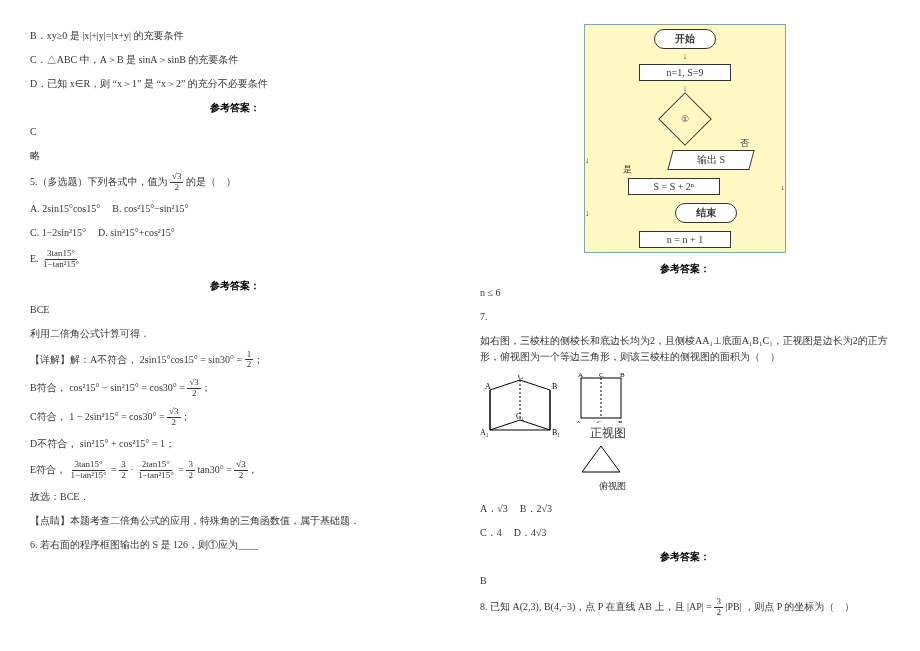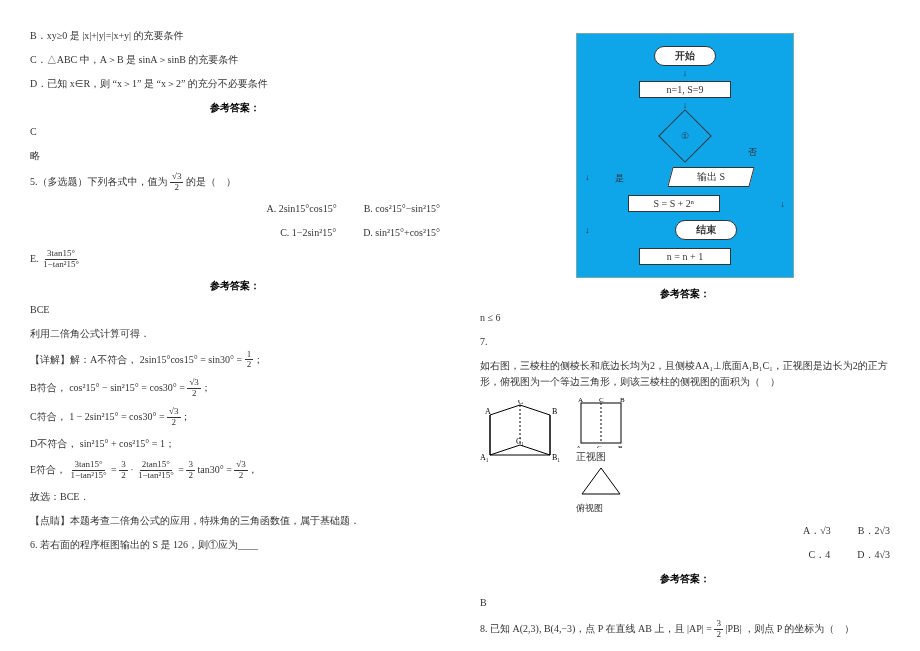--- a/index.html
+++ b/index.html
@@ -3,23 +3,23 @@
 <meta charset="utf-8">
 <style>
 body { margin: 0; font-family: "SimSun", "Songti SC", serif; font-size: 10px; color: #333; background: #fff; width: 920px; }
 .page { display: flex; gap: 40px; padding: 20px 30px; }
 .col { flex: 1; min-width: 0; }
 .line { margin: 8px 0; line-height: 1.6; }
 .bold { font-weight: bold; color: #000; text-align: center; }
 .frac { display: inline-flex; flex-direction: column; align-items: center; vertical-align: middle; font-size: 9px; line-height: 1.1; }
 .frac .num { border-bottom: 1px solid #333; padding: 0 2px; }
 .frac .den { padding: 0 2px; }
-.opts { display: flex; gap: 27px; flex-wrap: wrap; justify-content: flex-end; }
+.opts { display: flex; gap: 12px; flex-wrap: wrap; }
 .abssvg { margin: 2px 0; }
-.flowchart { border: 1px solid #7aa; background: #0ea5e9; padding: 8px; width: 200px; margin: 13px auto 8px; }
+.flowchart { border: 1px solid #7aa; background: #fef9c3; width: 200px; margin: 4px auto 8px; }
 .fc-box { display: block; margin: 4px auto; text-align: center; font-size: 10px; background: #fff; }
 .fc-rounded { border: 1px solid #333; border-radius: 10px; width: 60px; padding: 2px 0; font-weight: bold; }
 .fc-rect { border: 1px solid #333; width: 90px; padding: 2px 0; }
 .fc-para { border: 1px solid #333; width: 80px; padding: 2px 0; transform: skewX(-15deg); }
 .fc-para span { display: inline-block; transform: skewX(15deg); }
 .fc-diamond { width: 36px; height: 36px; border: 1px solid #333; transform: rotate(45deg); margin: 8px auto; display: flex; align-items: center; justify-content: center; }
 .fc-diamond span { transform: rotate(-45deg); font-size: 9px; }
 .fc-arrow { text-align: center; font-size: 9px; color: #333; line-height: 0.8; }
 .fc-row { display: flex; align-items: center; justify-content: center; gap: 4px; font-size: 9px; }
 .fc-label-r { position: absolute; right: 36px; top: 112px; font-size: 9px; }
@@ -180,25 +180,25 @@
 <svg width="50" height="50">
             <rect x="5" y="5" width="40" height="40" fill="none" stroke="#000"></rect>
             <line x1="25" y1="5" x2="25" y2="45" stroke="#000" stroke-dasharray="2,2"></line>
 <text x="2" y="4" font-size="7">A</text>
             <text x="23" y="4" font-size="7">C</text>
             <text x="44" y="4" font-size="7">B</text>
 <text x="0" y="52" font-size="7">A₁</text>
             <text x="21" y="52" font-size="7">C₁</text>
             <text x="42" y="52" font-size="7">B₁</text>
 </svg>
-<div style="text-align:left;font-size:10px">正视图</div>
+<div style="text-align:right;font-size:12px">正视图</div>
 <svg width="50" height="36">
             <polygon points="25,4 6,30 44,30" fill="none" stroke="#000"></polygon>
           </svg>
-<div style="text-align:left;font-size:9px">俯视图</div>
+<div style="text-align:right;font-size:9px">俯视图</div>
 </div>
 </div>
 
 <div class="line opts">
 <span>A．√3</span>
 <span>B．2√3</span>
 </div>
 <div class="line opts">
 <span>C．4</span>
 <span>D．4√3</span>

